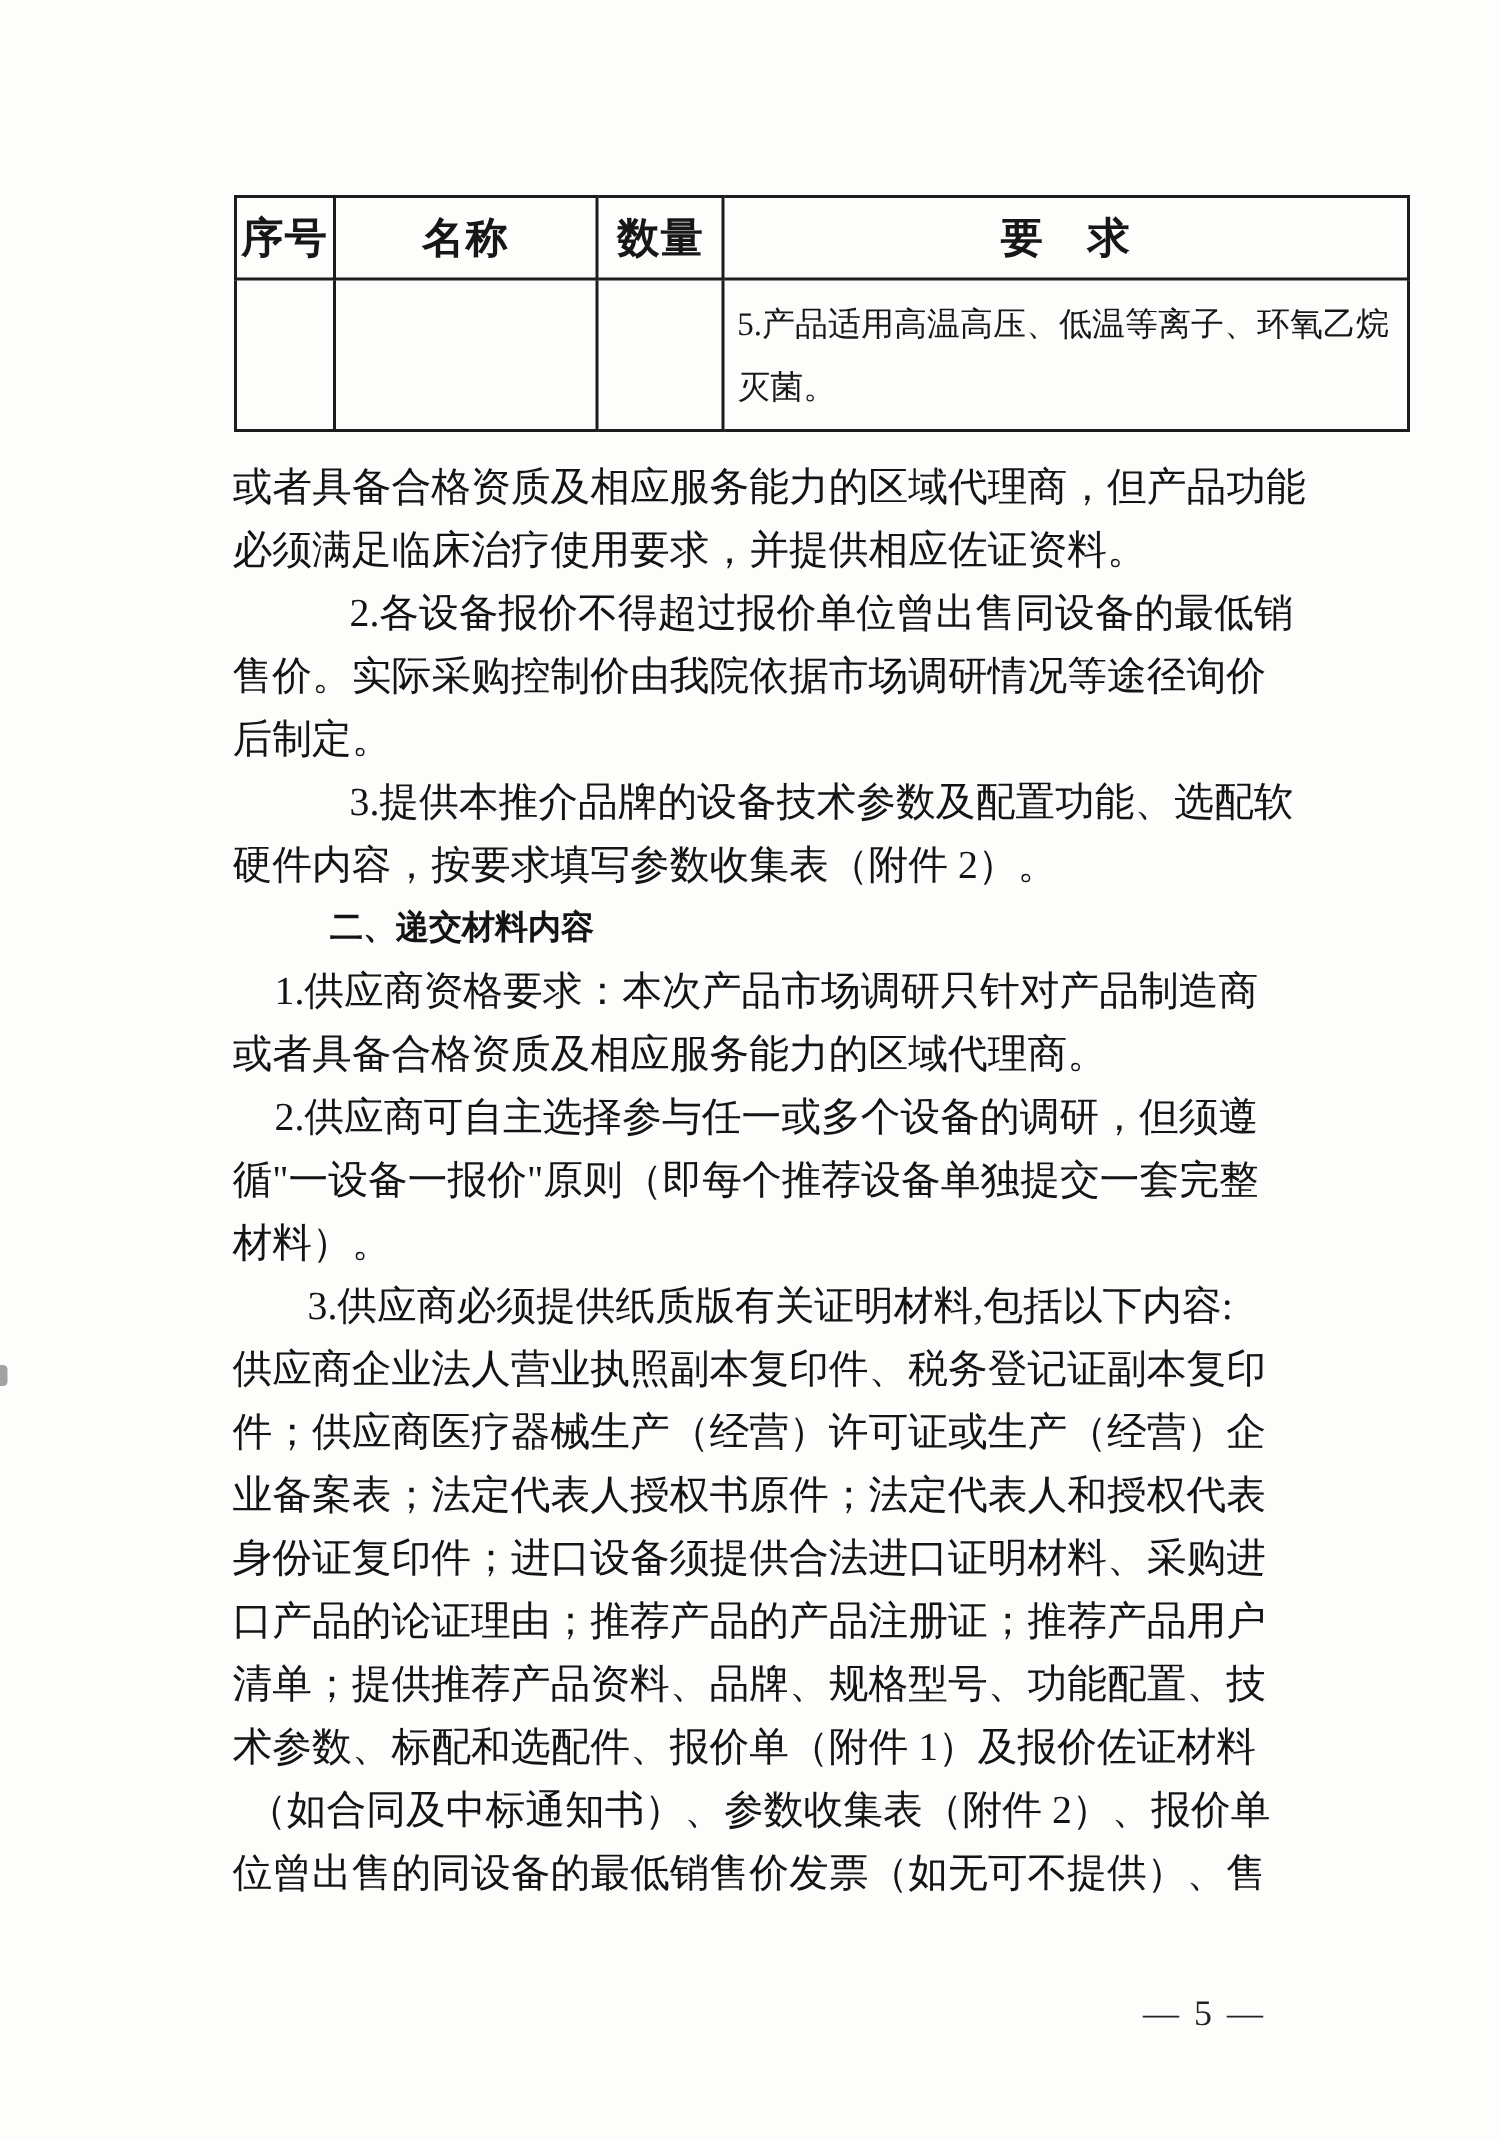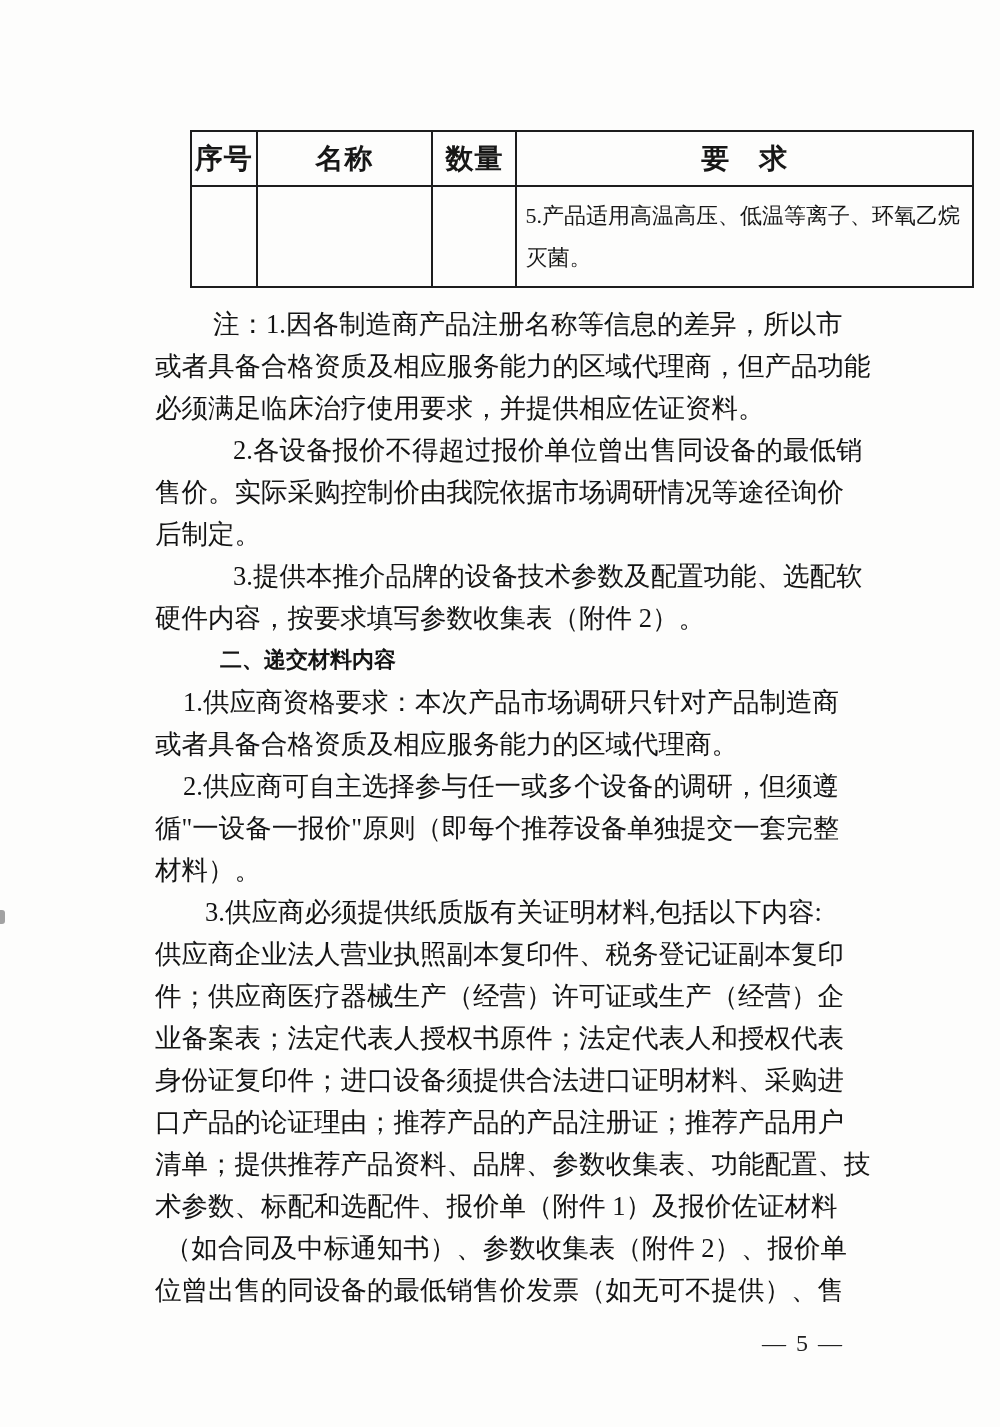--- a/index.html
+++ b/index.html
@@ -15,21 +15,20 @@
     overflow: hidden;
     color: #171717;
   }
   
   .doc-table {
     position: absolute;
     left: 156px; top: 130px;
     border-collapse: collapse;
     table-layout: fixed;
     width: 784px;
-    margin-left: 34px;
   }
   .doc-table td {
     border: 2px solid #1d1d1d;
     padding: 0;
     vertical-align: middle;
     overflow: hidden;
   }
   .doc-table .hdr {
     height: 53px;
     text-align: center;
@@ -107,41 +106,40 @@
       <td class="col-name"></td>
       <td class="col-qty"></td>
       <td class="col-req req-cell">
         <div class="req-text">5.产品适用高温高压、低温等离子、环氧乙烷灭菌。</div>
       </td>
     </tr>
   </tbody>
     </table>
 
   <div class="body-text">
-      <div class="line" style="padding-left: 58px;">注：1.因各制造商产品注册名称等信息的差异，所以市</div>
       <div class="line" style="padding-left: 0px;">或者具备合格资质及相应服务能力的区域代理商，但产品功能</div>
       <div class="line" style="padding-left: 0px;">必须满足临床治疗使用要求，并提供相应佐证资料。</div>
       <div class="line" style="padding-left: 78px;">2.各设备报价不得超过报价单位曾出售同设备的最低销</div>
       <div class="line" style="padding-left: 0px;">售价。实际采购控制价由我院依据市场调研情况等途径询价</div>
       <div class="line" style="padding-left: 0px;">后制定。</div>
       <div class="line" style="padding-left: 78px;">3.提供本推介品牌的设备技术参数及配置功能、选配软</div>
       <div class="line" style="padding-left: 0px;">硬件内容，按要求填写参数收集表（附件 2）。</div>
       <div class="line bold" style="padding-left: 65px;">二、递交材料内容</div>
       <div class="line" style="padding-left: 28px;">1.供应商资格要求：本次产品市场调研只针对产品制造商</div>
       <div class="line" style="padding-left: 0px;">或者具备合格资质及相应服务能力的区域代理商。</div>
       <div class="line" style="padding-left: 28px;">2.供应商可自主选择参与任一或多个设备的调研，但须遵</div>
       <div class="line" style="padding-left: 0px;">循"一设备一报价"原则（即每个推荐设备单独提交一套完整</div>
       <div class="line" style="padding-left: 0px;">材料）。</div>
       <div class="line" style="padding-left: 50px;">3.供应商必须提供纸质版有关证明材料,包括以下内容:</div>
       <div class="line" style="padding-left: 0px;">供应商企业法人营业执照副本复印件、税务登记证副本复印</div>
       <div class="line" style="padding-left: 0px;">件；供应商医疗器械生产（经营）许可证或生产（经营）企</div>
       <div class="line" style="padding-left: 0px;">业备案表；法定代表人授权书原件；法定代表人和授权代表</div>
       <div class="line" style="padding-left: 0px;">身份证复印件；进口设备须提供合法进口证明材料、采购进</div>
       <div class="line" style="padding-left: 0px;">口产品的论证理由；推荐产品的产品注册证；推荐产品用户</div>
-      <div class="line" style="padding-left: 0px;">清单；提供推荐产品资料、品牌、参数收集表、功能配置、技</div>
+      <div class="line" style="padding-left: 0px;">清单；提供推荐产品资料、品牌、规格型号、功能配置、技</div>
       <div class="line" style="padding-left: 0px;">术参数、标配和选配件、报价单（附件 1）及报价佐证材料</div>
       <div class="line" style="padding-left: 0px; text-align: right;">（如合同及中标通知书）、参数收集表（附件 2）、报价单</div>
       <div class="line" style="padding-left: 0px;">位曾出售的同设备的最低销售价发票（如无可不提供）、售</div>
     </div>
 
   <div class="page-number">— 5 —</div>
 
   <div class="scan-artifact"></div>
 
 </div>

